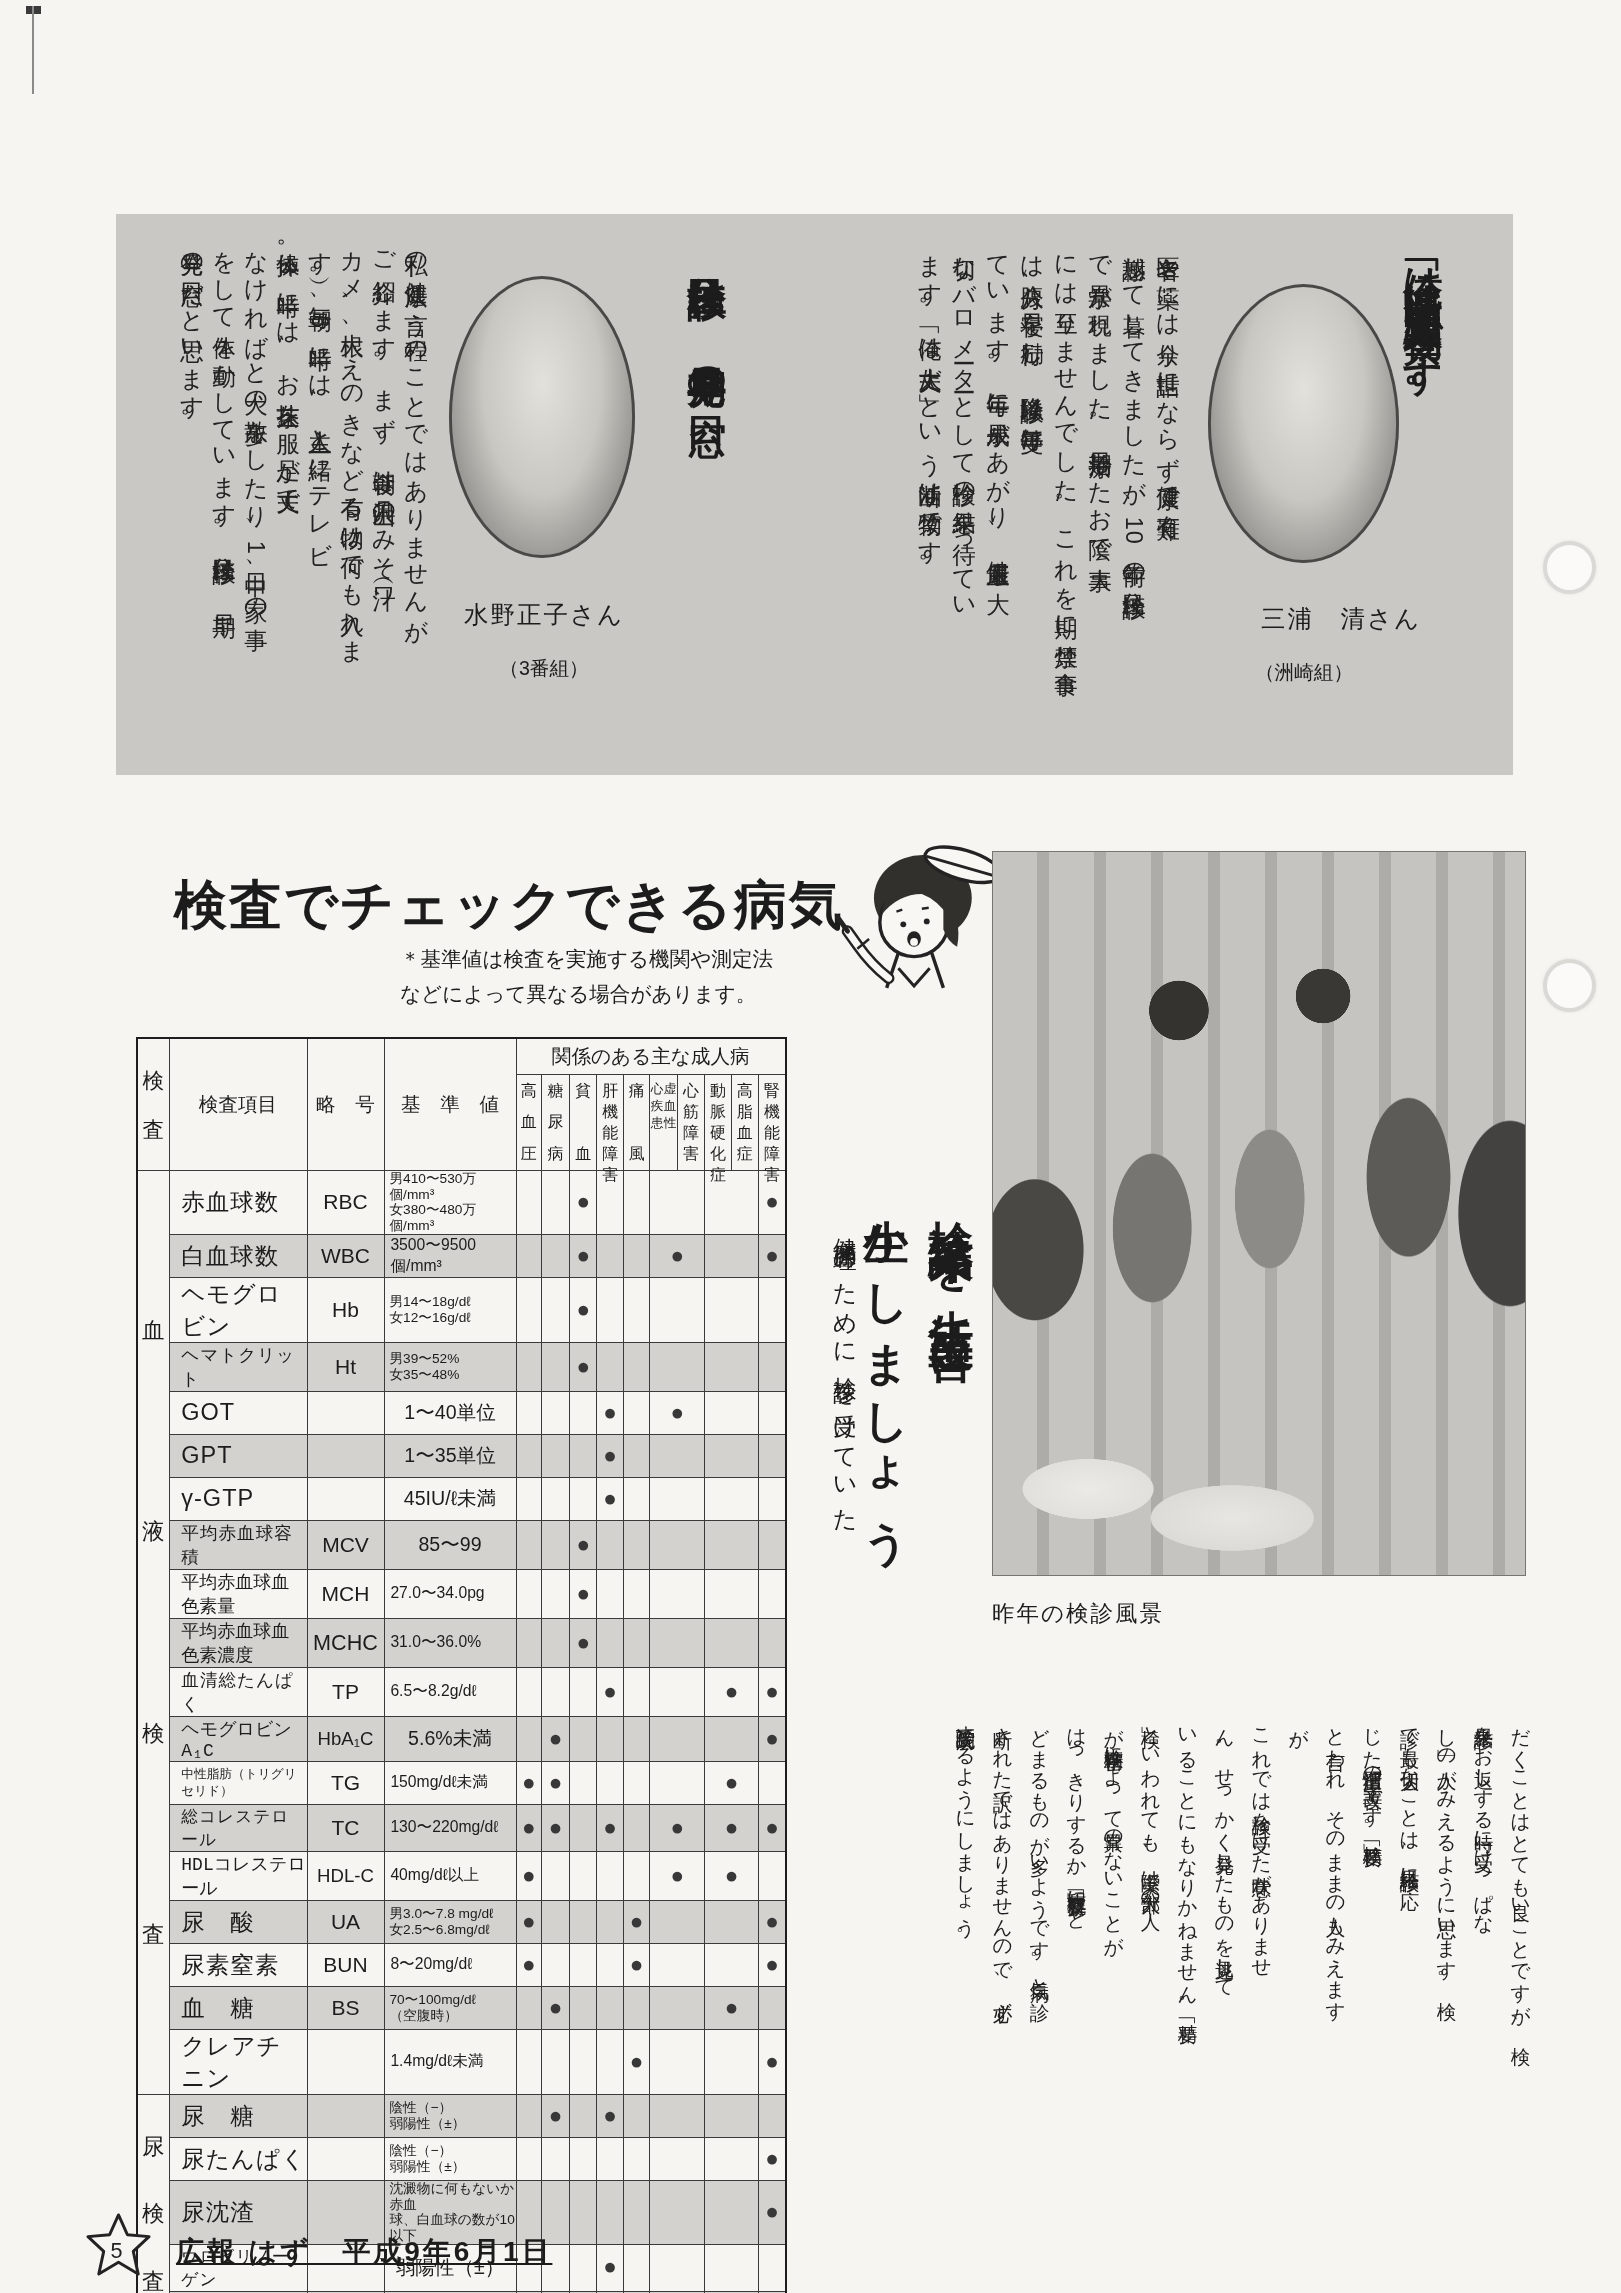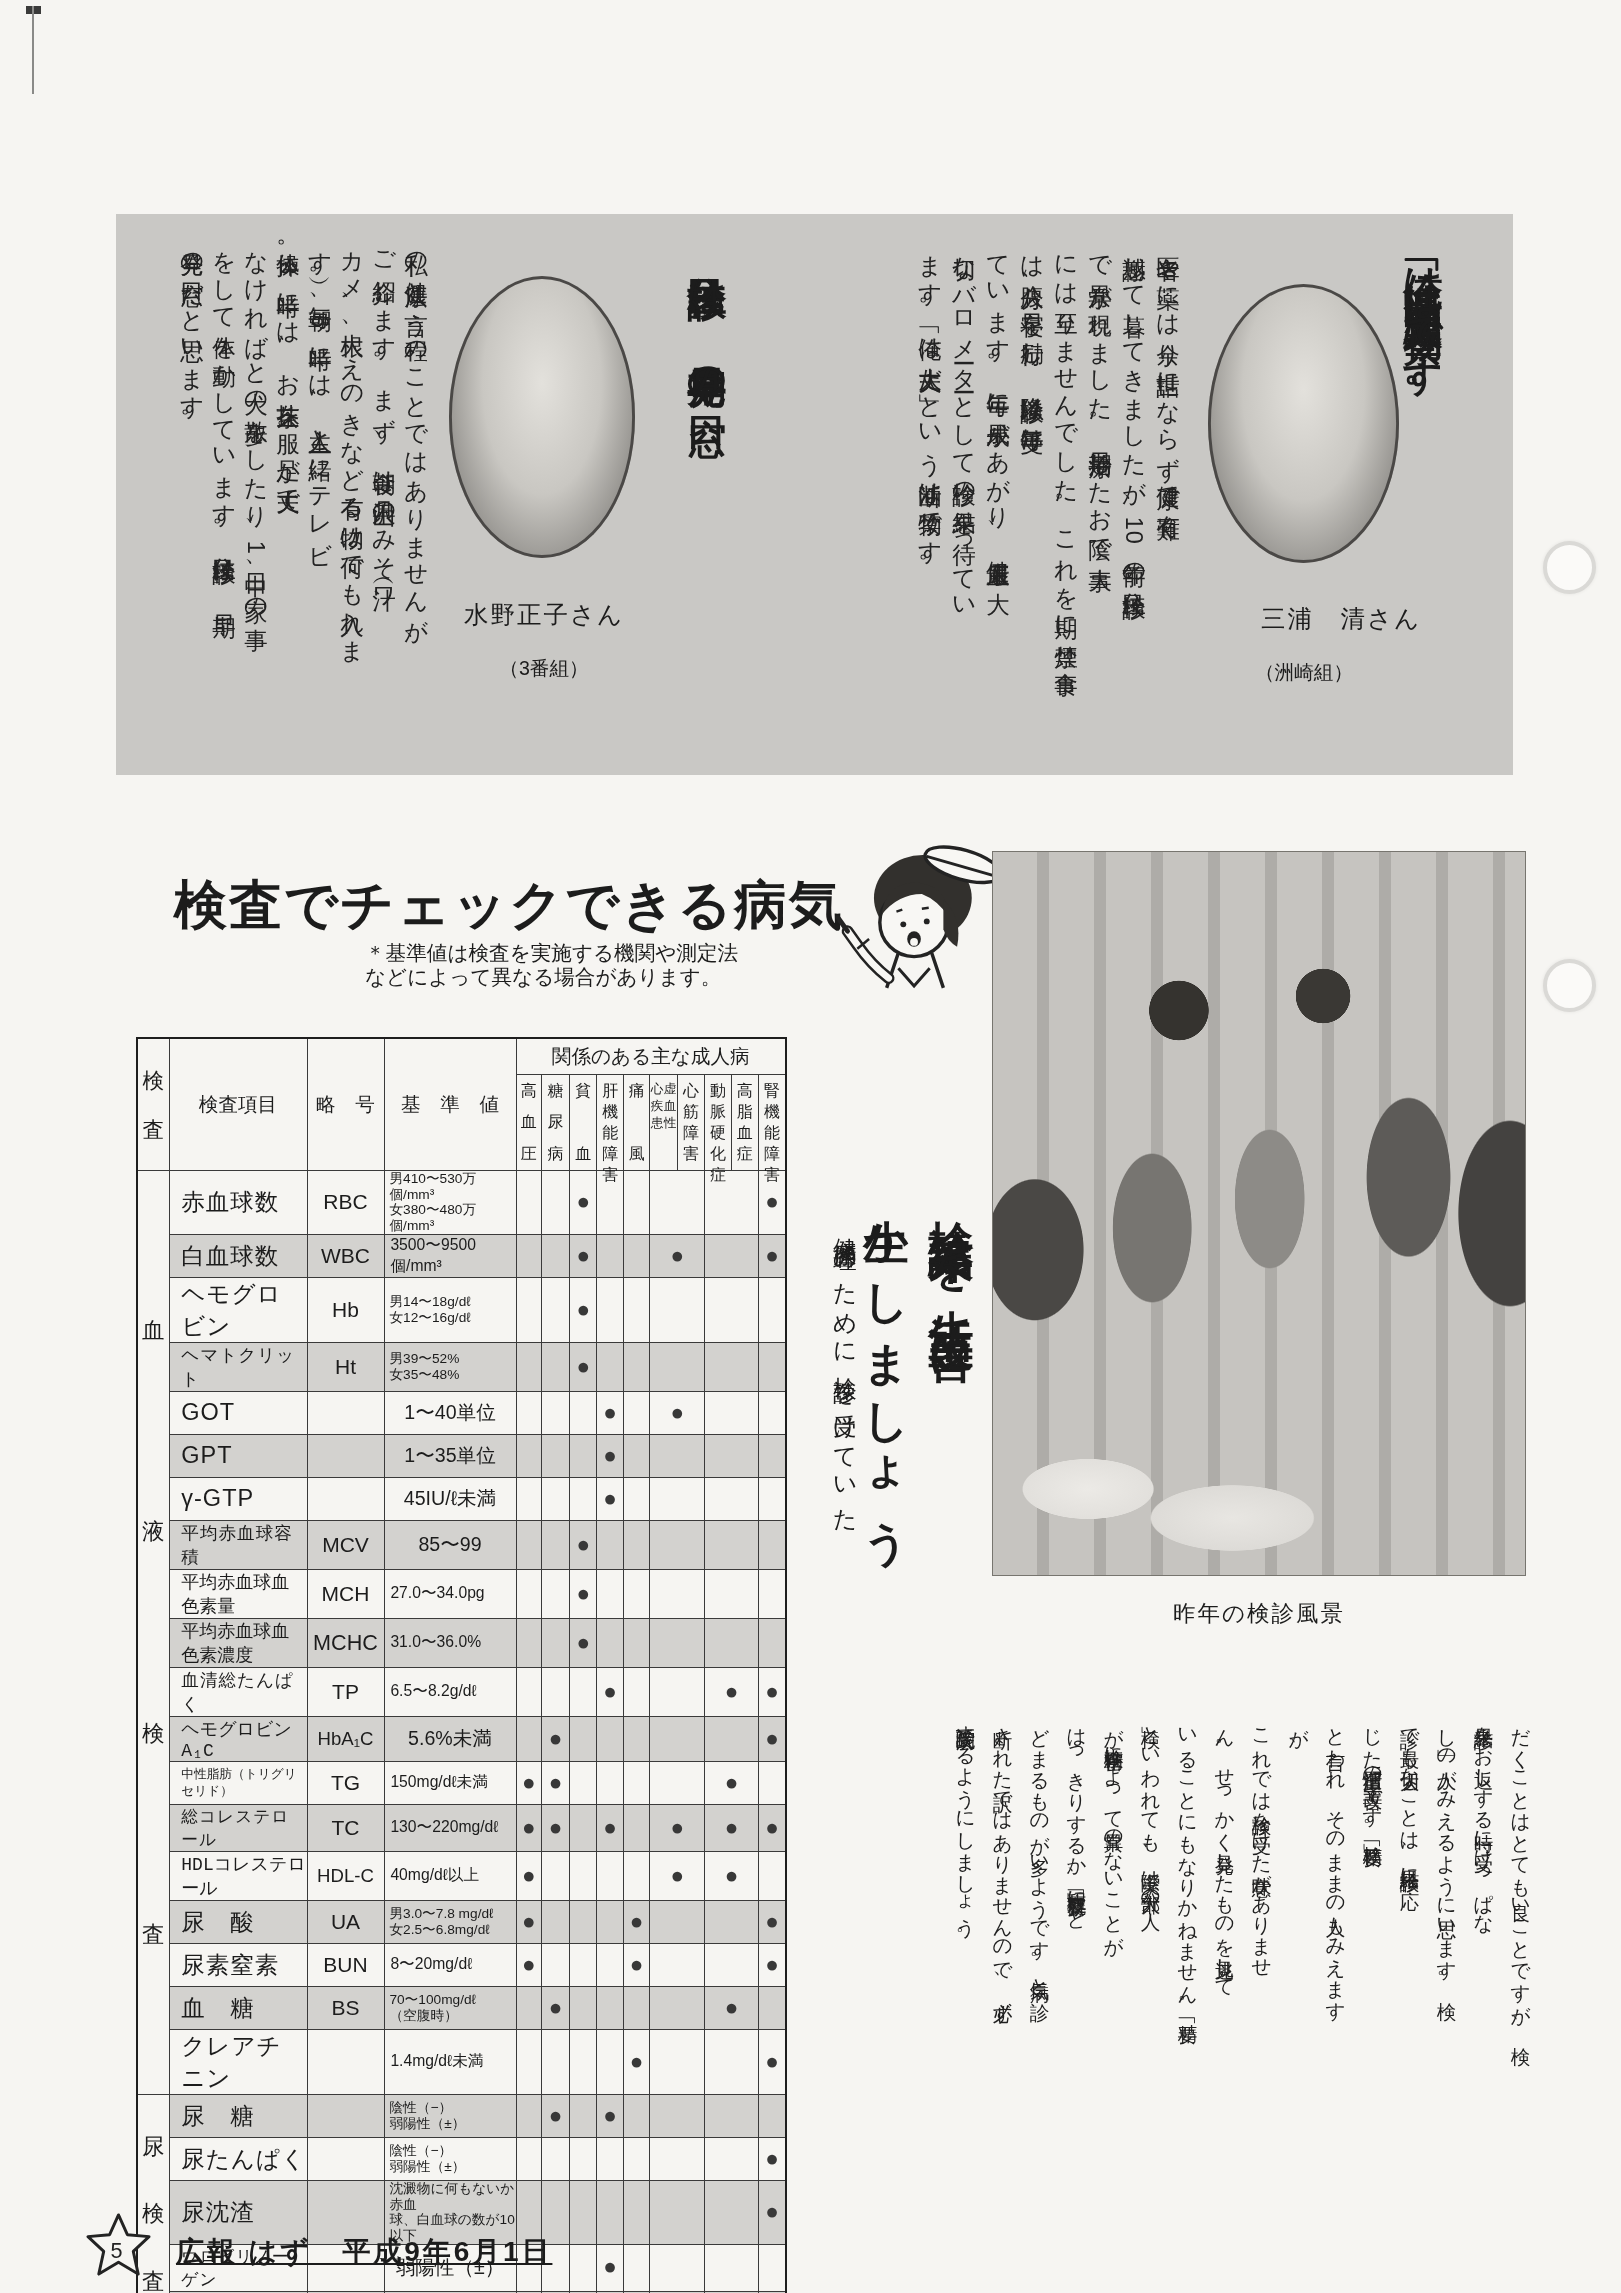--- a/index.html
+++ b/index.html
@@ -21,21 +21,21 @@
   .caption-name{position:absolute;width:206px;text-align:center;font-size:24.5px;letter-spacing:2px;}
   .caption-group{position:absolute;width:206px;text-align:center;font-size:19.6px;}
   #miura-name{left:1238px;top:602px;} #miura-group{left:1201px;top:659px;}
   #mizuno-name{left:441px;top:598px;} #mizuno-group{left:441px;top:655px;}
   .vstory{writing-mode:vertical-rl;text-orientation:mixed;white-space:pre-line;
           font-size:23.5px;letter-spacing:1px;color:#222;}
   #miura-story{position:absolute;left:913px;top:239px;height:531px;width:272px;line-height:34px;}
   #mizuno-story{position:absolute;left:169px;top:235px;height:541px;width:263px;line-height:32px;}
   
   #table-title{position:absolute;left:174px;top:870px;font-size:53px;font-weight:700;letter-spacing:2px;}
-  #table-note{position:absolute;left:365px;top:941px;font-size:20.6px;line-height:24px;white-space:pre-line;}
+  #table-note{position:absolute;left:400px;top:941px;font-size:20.6px;line-height:35px;white-space:pre-line;}
   #nurse{position:absolute;left:828px;top:831px;}
   table#checkup{position:absolute;left:136px;top:1037px;border-collapse:collapse;table-layout:fixed;
        width:651px;background:#f6f5f2;}
   #checkup td,#checkup th{border:1px solid #3a3a3a;padding:0;font-weight:400;}
   #checkup{border:2px solid #1e1e1e;}
   #checkup thead tr.h1 th{height:35px;font-size:19.6px;}
   #checkup thead tr.h2 th{height:95px;vertical-align:middle;}
   tr.stripe td{background:#d3d2cf;}
   tr.stripe td.section-cell{background:#f6f5f2;}
   #checkup tbody tr{height:43px;}
@@ -65,21 +65,21 @@
        radial-gradient(ellipse 88px 127px at 8% 55%, #4a4845 0%, #4a4845 55%, rgba(0,0,0,0) 56%),
        radial-gradient(ellipse 78px 147px at 30% 52%, #777571 0%, #777571 50%, rgba(0,0,0,0) 51%),
        radial-gradient(ellipse 69px 137px at 52% 48%, #8d8b87 0%, #8d8b87 50%, rgba(0,0,0,0) 51%),
        radial-gradient(ellipse 83px 157px at 78% 45%, #5d5b58 0%, #5d5b58 50%, rgba(0,0,0,0) 51%),
        radial-gradient(ellipse 93px 167px at 97% 50%, #444240 0%, #444240 55%, rgba(0,0,0,0) 56%),
        radial-gradient(ellipse 59px 59px at 35% 22%, #35332f 0%, #35332f 50%, rgba(0,0,0,0) 51%),
        radial-gradient(ellipse 54px 54px at 62% 20%, #3a3834 0%, #3a3834 50%, rgba(0,0,0,0) 51%),
        repeating-linear-gradient(90deg,#c6c4c0 0 45px,#aeaca8 45px 57px),
        linear-gradient(180deg,#b5b3af 0%,#a3a19d 60%,#8b8985 100%);
      box-shadow:inset 0 0 0 1px #77756f;}
-  #photo-caption{position:absolute;left:992px;top:1598px;width:534px;text-align:center;font-size:22.5px;letter-spacing:2px;}
+  #photo-caption{position:absolute;left:992px;top:1598px;width:534px;font-size:22.5px;letter-spacing:2px;}
   
   #article-headline-1{position:absolute;left:929px;top:1184px;height:549px;font-size:45px;letter-spacing:7.8px;}
   #article-headline-2{position:absolute;left:864px;top:1184px;height:392px;font-size:45px;letter-spacing:7.8px;}
   #article-lead{position:absolute;left:829px;top:1219px;height:461px;writing-mode:vertical-rl;
       text-orientation:mixed;font-size:23.5px;letter-spacing:3.9px;}
   #article-body{position:absolute;left:975px;top:1715px;width:564px;height:325px;
       writing-mode:vertical-rl;text-orientation:mixed;white-space:pre-line;
       font-size:19.6px;letter-spacing:-1px;line-height:37px;color:#1f1f1f;}
   
   .punch-hole{position:absolute;width:45px;height:45px;border-radius:50%;

